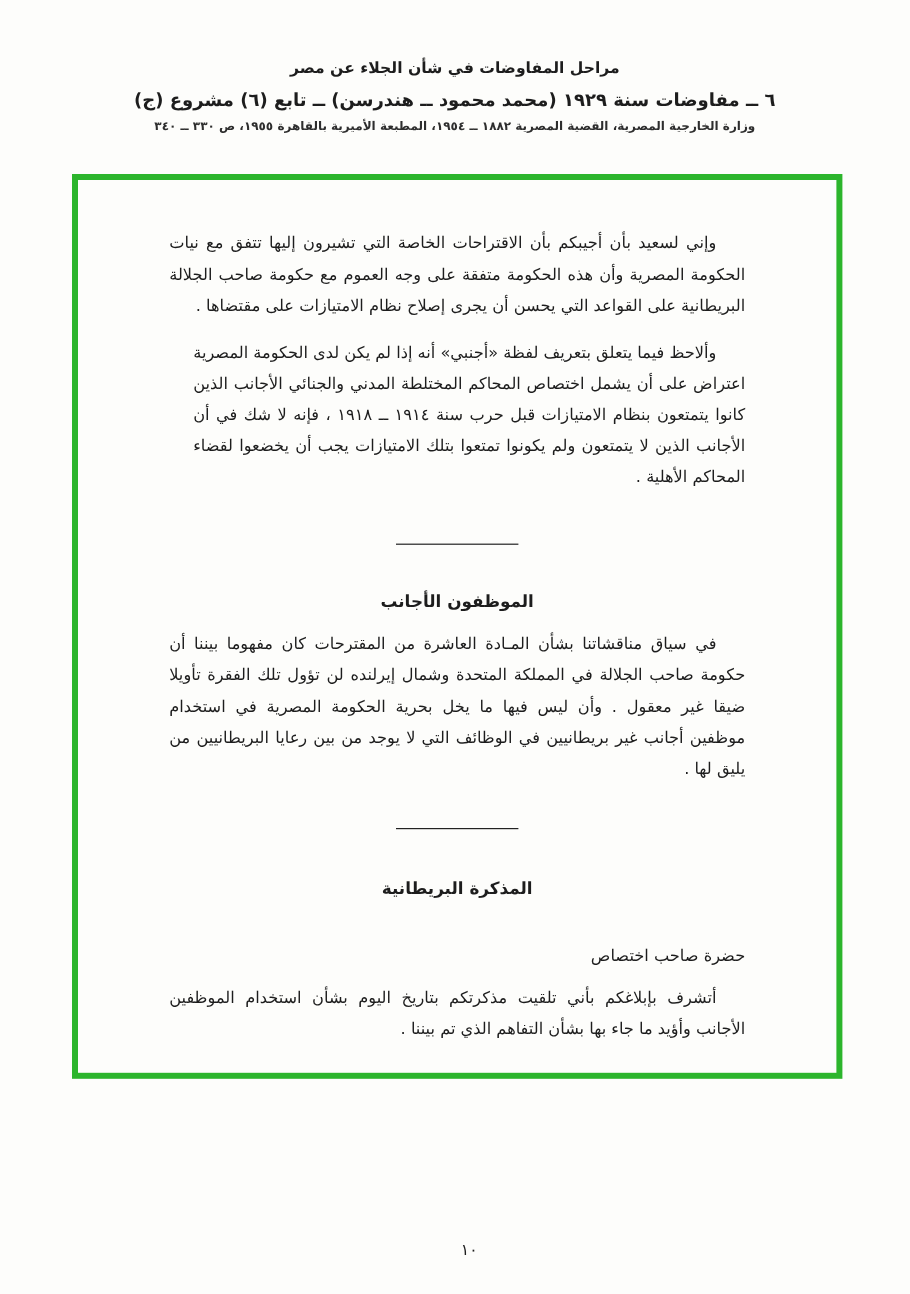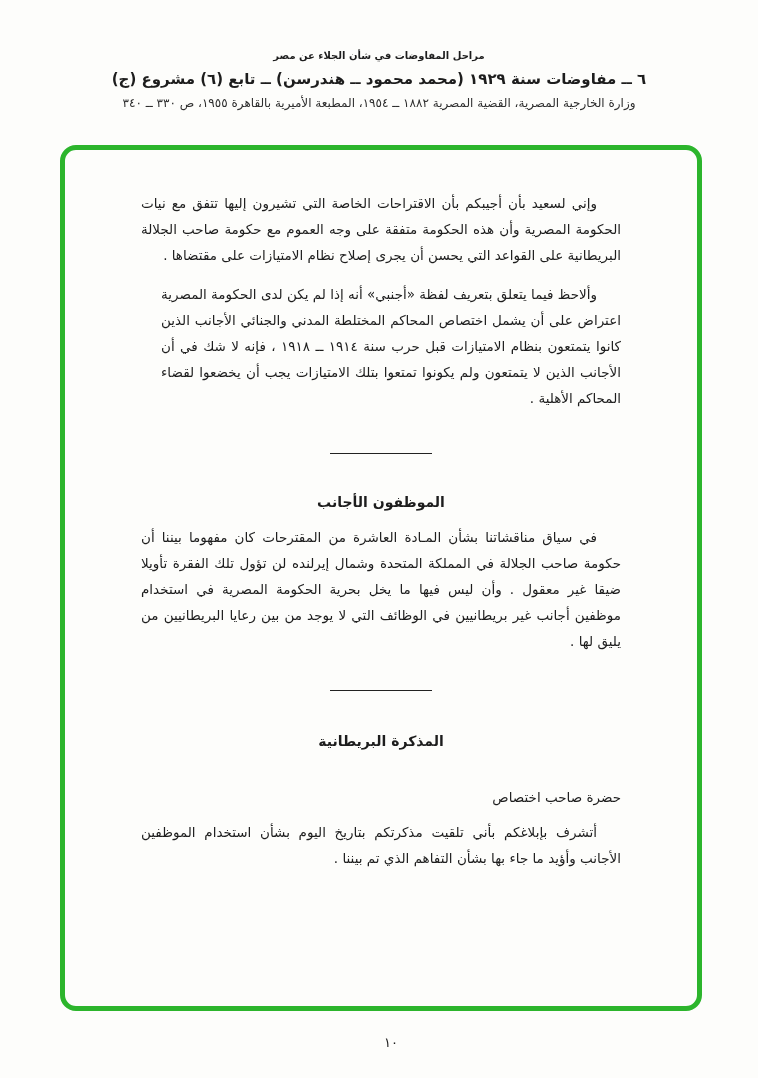--- a/index.html
+++ b/index.html
@@ -22,44 +22,45 @@
 
   
   .page-header {
     position: absolute;
     top: 50px;
     left: 0;
     width: 100%;
     text-align: center;
   }
   .header-line1 {
-    font-size: 10px;
+    font-size: 13px;
     font-weight: bold;
     letter-spacing: 0.3px;
   }
   .header-line2 {
     font-size: 15px;
     font-weight: bold;
     margin-top: 9px;
   }
   .header-line3 {
-    font-size: 12px;
+    font-size: 10px;
     margin-top: 8px;
     color: #2e2e2e;
+    font-weight: bold;
   }
 
   
   .green-frame {
     position: absolute;
     left: 60px;
     top: 145px;
     width: 642px;
-    height: 866px;
+    height: 754px;
     border: 5px solid #2cb52c;
-    border-radius: 16px;
+    border-radius: 0;
     background: transparent;
   }
 
   .frame-content {
     padding: 40px 76px 0 76px;
     height: 100%;
   }
 
   .para {
     font-size: 13.5px;

